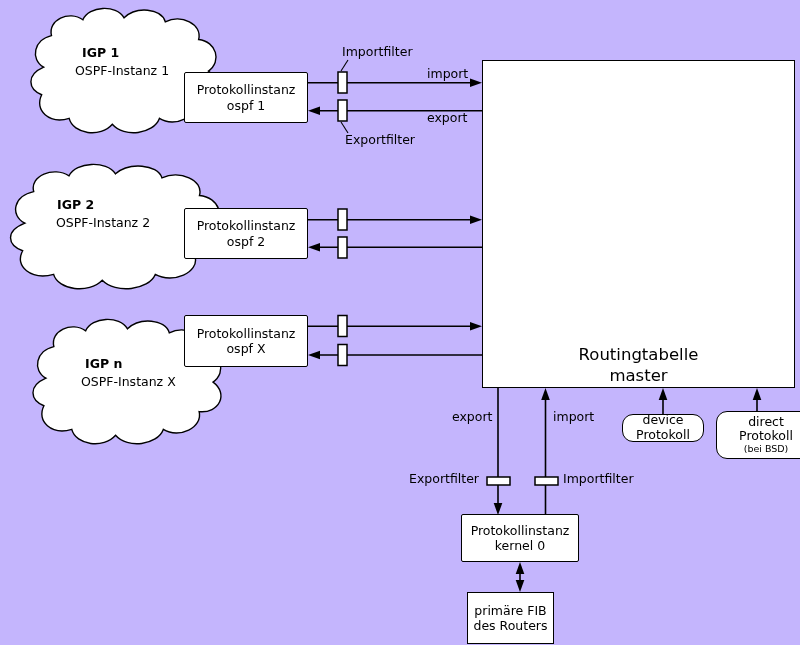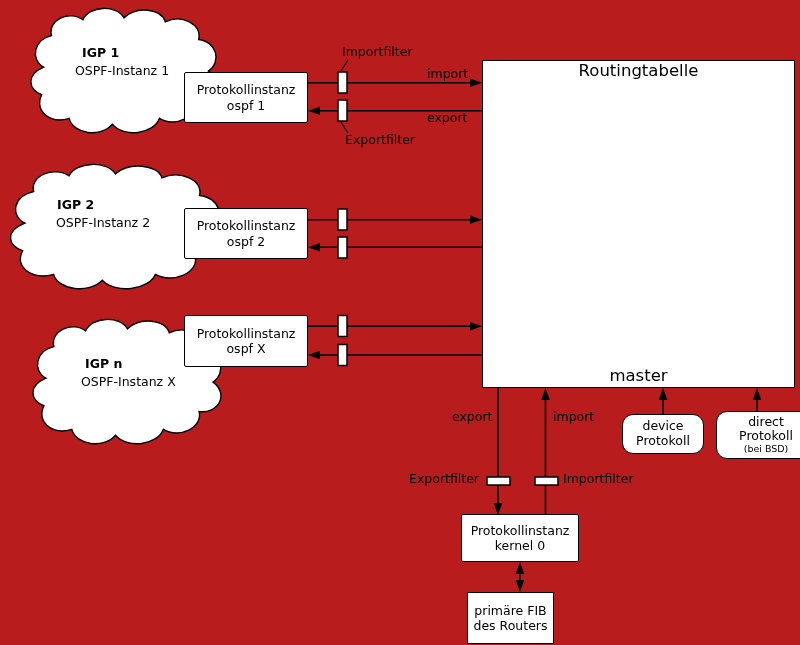--- a/index.html
+++ b/index.html
@@ -1,33 +1,33 @@
 <!DOCTYPE html>
 <html><head>
 <meta charset="utf-8">
 <style>
   html,body{margin:0;padding:0;background:#ffffff;}
   .stage{
-    position:relative;width:800px;height:645px;background:#b91c1c;overflow:hidden;
+    position:relative;width:800px;height:645px;background:#c4b5fd;overflow:hidden;
     font-family:"DejaVu Sans",sans-serif;color:#000;
   }
   .stage svg{position:absolute;left:0;top:0;}
   .lbl{
     position:absolute;font-size:12.5px;line-height:1.1;white-space:nowrap;color:#000;
   }
   .bold{font-weight:bold;}
   .box{
     position:absolute;box-sizing:border-box;border:1.7px solid #000;background:#fff;
     display:flex;flex-direction:column;align-items:center;justify-content:center;
     text-align:center;font-size:12.5px;line-height:1.22;
   }
   .rounded{border-radius:2px;}
   .rounded-sm{border-radius:11px;}
   .master{
-    justify-content:space-between;font-size:16.5px;line-height:1.27;
+    justify-content:flex-end;font-size:16.5px;line-height:1.27;
   }
   .tiny{font-size:9.5px;line-height:1.15;margin-top:1px;}
 </style>
 </head>
 <body>
 
 <div class="stage">
 
   <svg width="800" height="645" viewBox="0 0 800 645">
     <defs>
@@ -127,21 +127,21 @@
   <div class="lbl" style="left:342px;top:45px;">Importfilter</div>
   <div class="lbl" style="left:345px;top:133px;">Exportfilter</div>
   <div class="lbl" style="left:427px;top:67px;">import</div>
   <div class="lbl" style="left:427px;top:111px;">export</div>
 
   <div class="lbl" style="left:452px;top:410px;">export</div>
   <div class="lbl" style="left:553px;top:410px;">import</div>
   <div class="lbl" style="left:409px;top:472px;">Exportfilter</div>
   <div class="lbl" style="left:563px;top:472px;">Importfilter</div>
 
-  <div class="box rounded-sm" style="left:622px;top:414px;width:82px;height:40px;line-height:1.18;">
+  <div class="box rounded-sm" style="left:622px;top:414px;width:82px;height:28px;line-height:1.18;">
     <div>device</div>
     <div>Protokoll</div>
   </div>
   <div class="box rounded-sm" style="left:716px;top:411px;width:100px;height:48px;line-height:1.12;">
     <div>direct</div>
     <div>Protokoll</div>
     <div class="tiny">(bei BSD)</div>
   </div>
 
   <div class="box rounded" style="left:461px;top:514px;width:118px;height:48px;">

